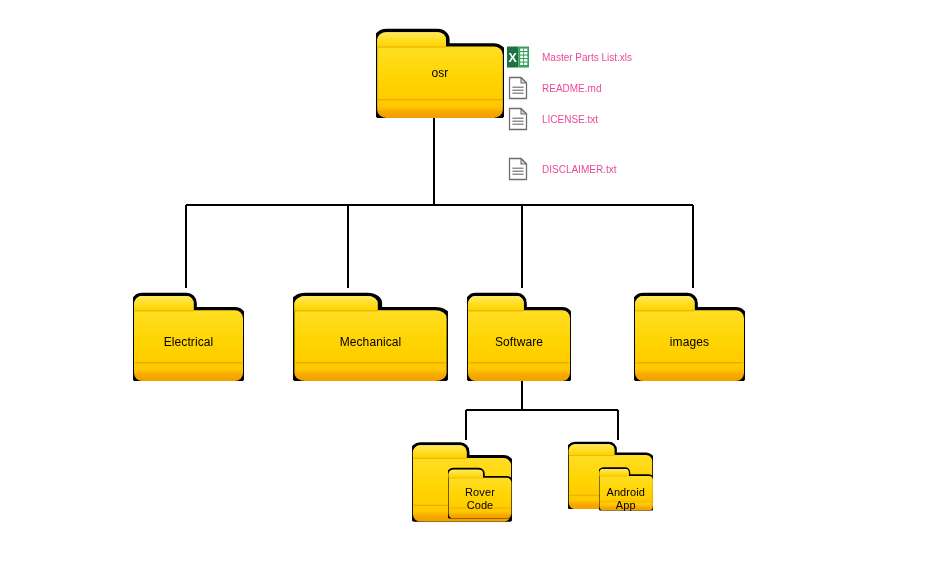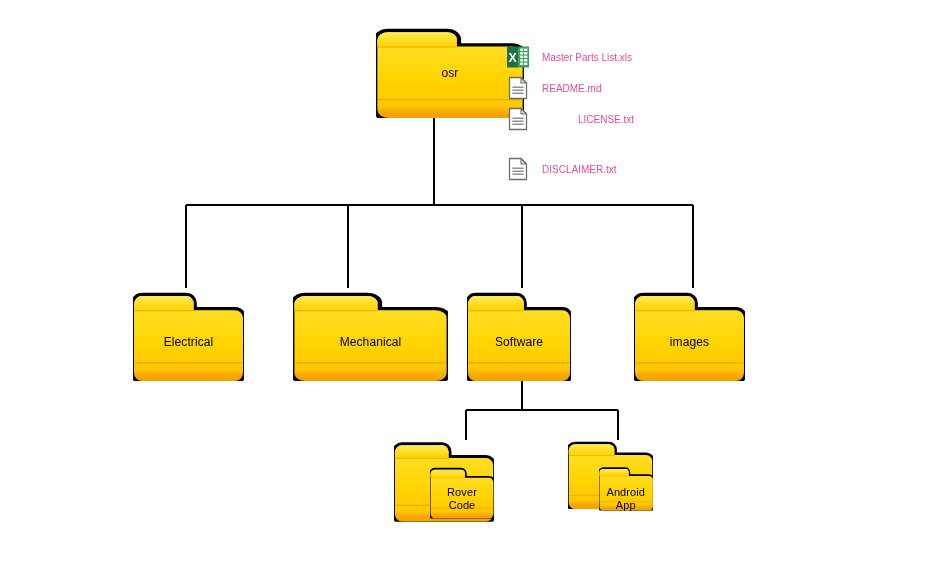--- a/index.html
+++ b/index.html
@@ -179,21 +179,21 @@
 
         <path d="M9,8 h44 a7,7 0 0 1 7,7 v7 h-59 v-6 a8,8 0 0 1 8,-8 z" fill="url(#tabGrad)"></path>
 
         <path d="M1.5,22.5 H60" stroke="#e8b400" stroke-width="1.3" fill="none" opacity="0.85"></path>
 
         <path d="M2,74 H108" stroke="#e8a100" stroke-width="1.4" fill="none" opacity="0.8"></path>
       </symbol>
     </defs>
   </svg>
 
-  <div class="node root" id="node-root" style="left:376px; top:24px; width:128px; height:94px;padding-left:20px;">
+  <div class="node root" id="node-root" style="left:376px; top:24px; width:128px; height:94px;">
     <div class="folder">
       <svg viewBox="0 0 110 92" preserveAspectRatio="none">
           <use href="#folderShape"></use>
         </svg>
     </div>
     <div class="folder-label">osr</div>
   </div>
 
   <div id="file-list" style="left:505px; top:44px;">
 
@@ -226,21 +226,21 @@
           <g stroke="#6e6e6e" stroke-width="1.15">
             <line x1="7.4" y1="12.2" x2="18.6" y2="12.2"></line>
             <line x1="7.4" y1="15.2" x2="18.6" y2="15.2"></line>
             <line x1="7.4" y1="18.2" x2="18.6" y2="18.2"></line>
           </g>
         </svg>
       </span>
       <span class="file-name">README.md</span>
     </div>
 
-    <div class="file-row" style="top:62px;gap:36px;">
+    <div class="file-row" style="top:62px;">
       <span class="file-icon">
         <svg width="26" height="26" viewBox="0 0 26 26" xmlns="http://www.w3.org/2000/svg">
           <path d="M4.5,2.5 H16 L21.5,8 V23.5 H4.5 Z" fill="#ffffff" stroke="#6e6e6e" stroke-width="1.3" stroke-linejoin="round"></path>
           <path d="M16,2.5 V8 H21.5 Z" fill="#d8d8d8" stroke="#6e6e6e" stroke-width="1.1" stroke-linejoin="round"></path>
           <g stroke="#6e6e6e" stroke-width="1.15">
             <line x1="7.4" y1="12.2" x2="18.6" y2="12.2"></line>
             <line x1="7.4" y1="15.2" x2="18.6" y2="15.2"></line>
             <line x1="7.4" y1="18.2" x2="18.6" y2="18.2"></line>
           </g>
         </svg>
@@ -293,21 +293,21 @@
 
   <div class="node mid" style="left:634px; top:288px; width:111px; height:93px;text-decoration:underline;">
     <div class="folder">
       <svg viewBox="0 0 110 92" preserveAspectRatio="none">
           <use href="#folderShape"></use>
         </svg>
     </div>
     <div class="folder-label">images</div>
   </div>
 
-  <div class="node nested" style="left:394px; top:438px; width:100px; height:88px;">
+  <div class="node nested" style="left:412px; top:438px; width:100px; height:88px;">
     <div class="outer-wide">
       <svg viewBox="0 0 110 92" preserveAspectRatio="none">
           <use href="#folderShape"></use>
         </svg>
     </div>
     <div class="inner">
       <svg viewBox="0 0 110 92" preserveAspectRatio="none">
           <use href="#folderShape"></use>
         </svg>
     </div>

